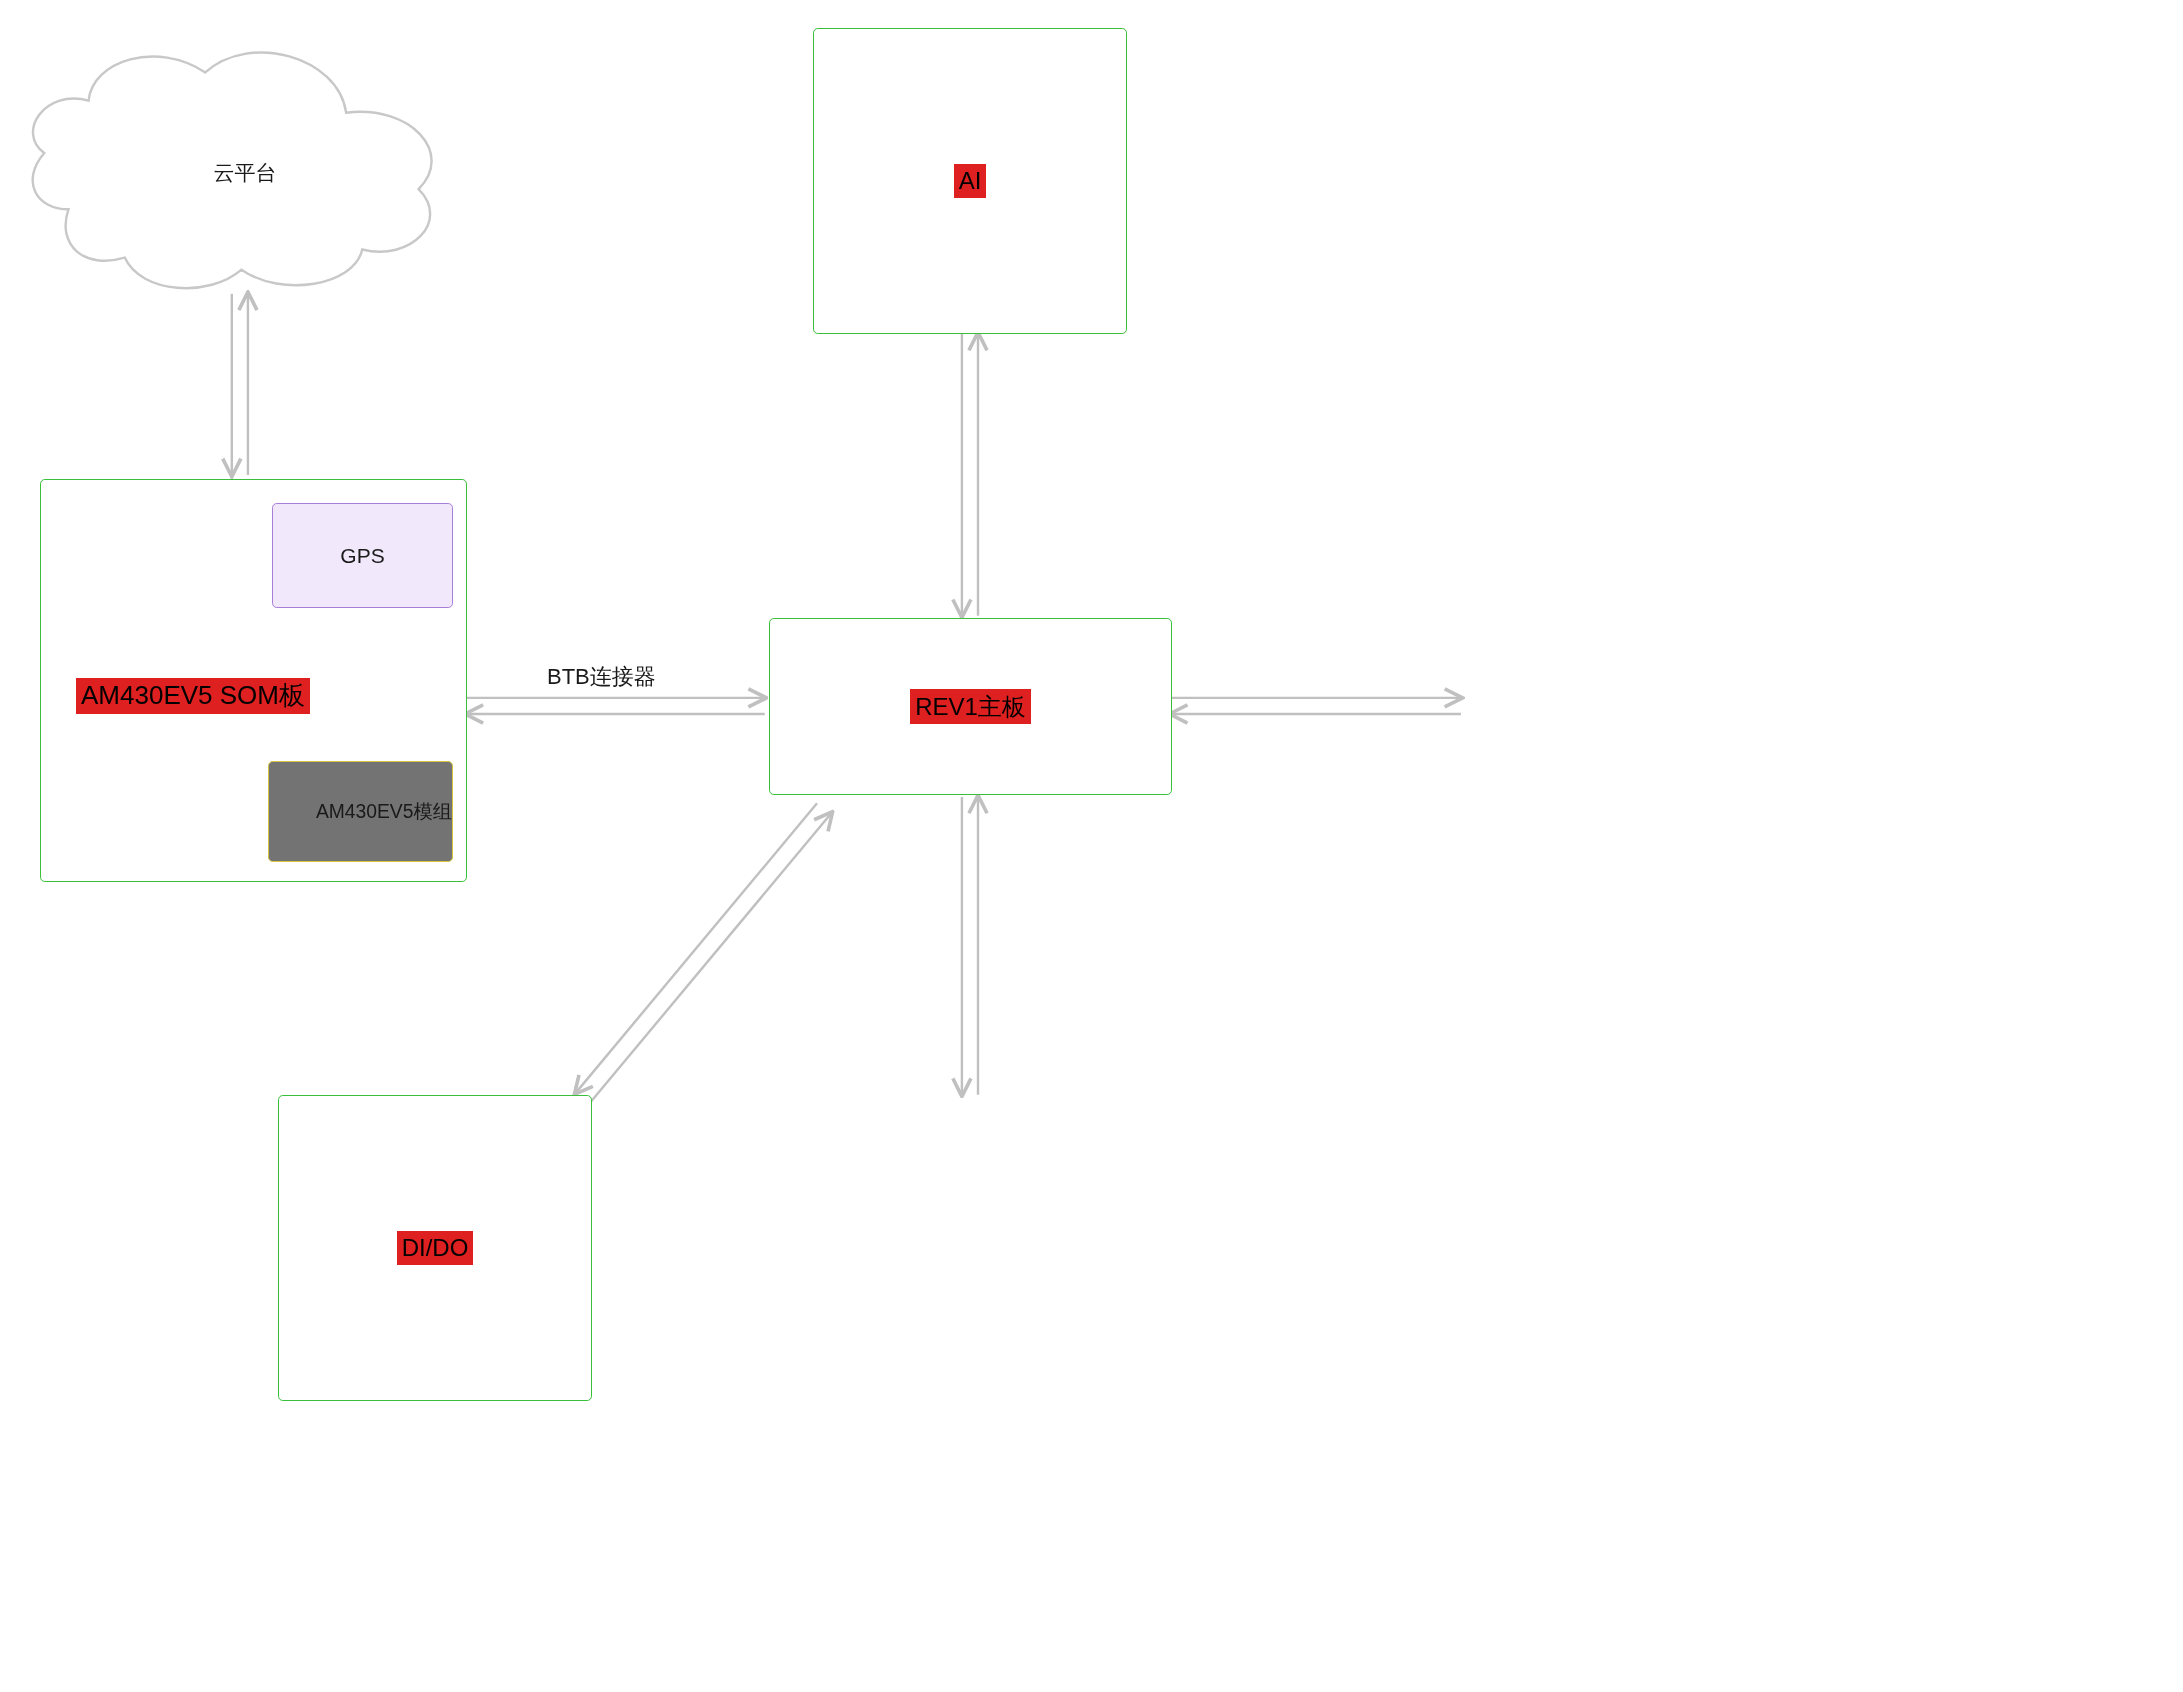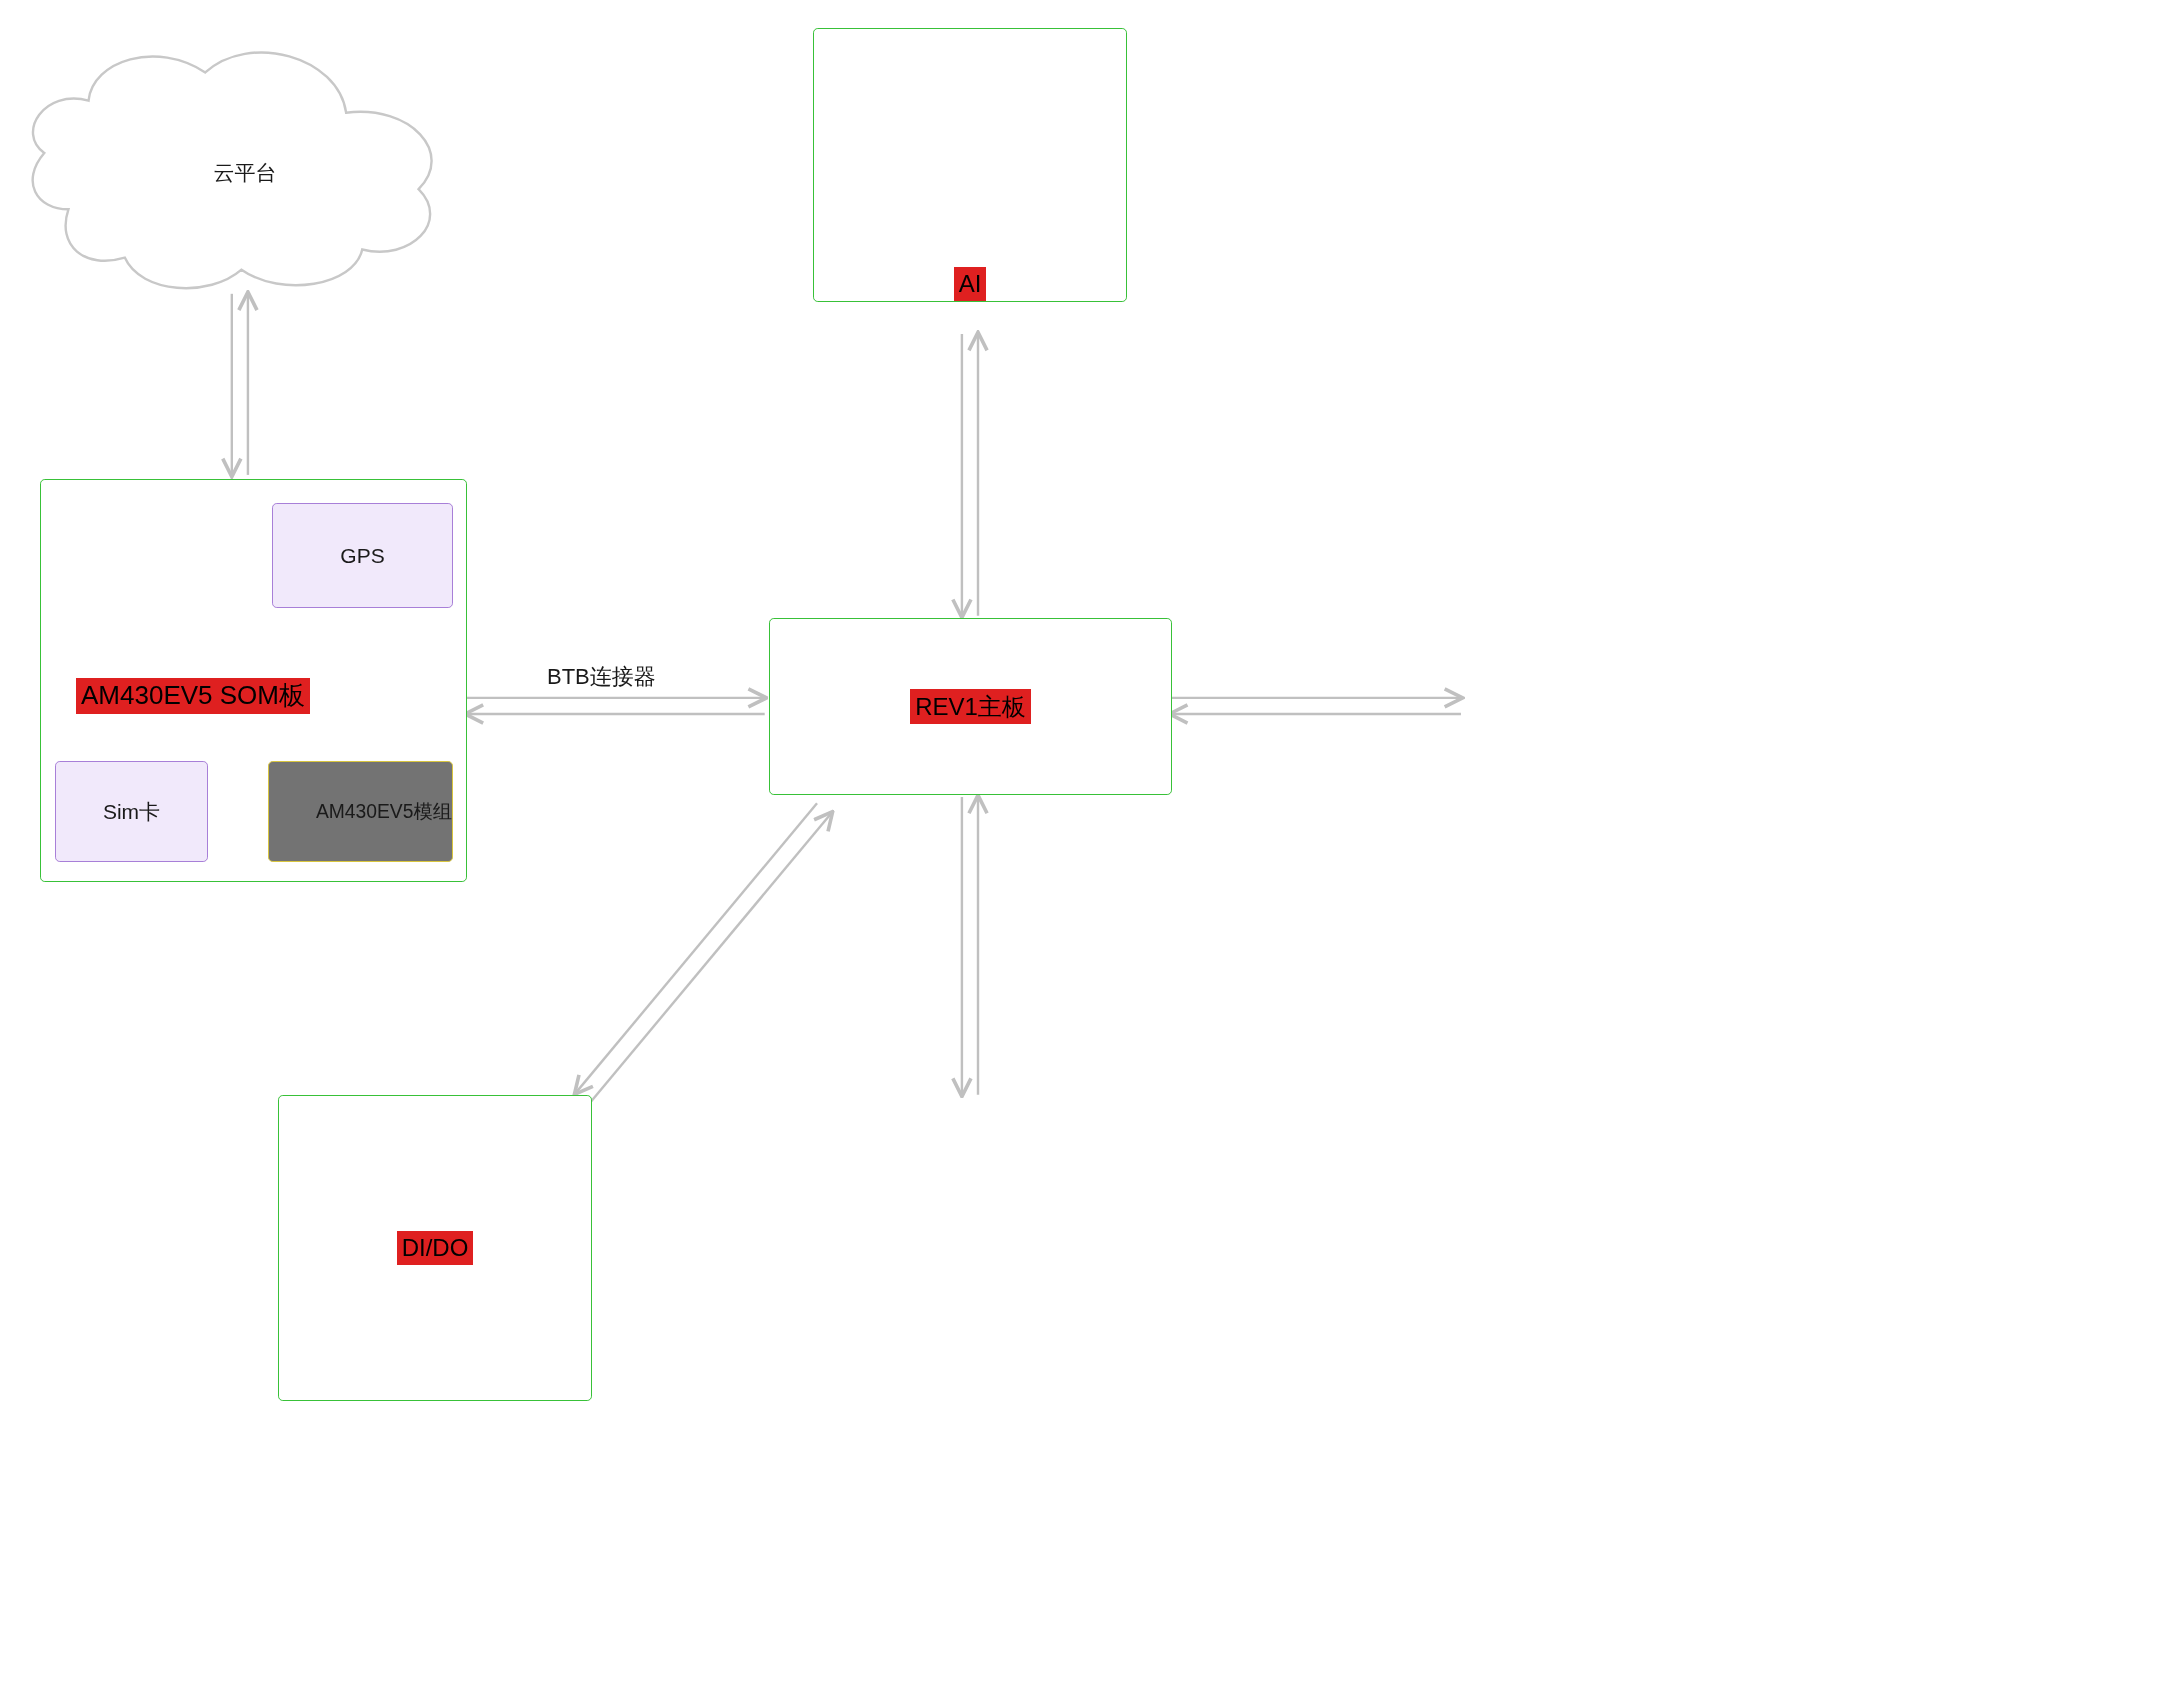--- a/index.html
+++ b/index.html
@@ -132,29 +132,26 @@
   </div>
 
   <div class="node" style="left:68px; top:676px; width:250px; height:40px;">
     <span class="red-label" style="font-size:26px;">AM430EV5 SOM板</span>
   </div>
 
   <div class="node purple-box" style="left:272px; top:503px; width:181px; height:105px;">
     <span class="plain-label">GPS</span>
   </div>
 
-  <div class="node purple-box" style="left:55px; top:761px; width:153px; height:101px;">
-    <span class="plain-label">Sim卡</span>
-  </div>
 
   <div class="node yellow-box" style="left:268px; top:761px; width:185px; height:101px;">
     <span class="plain-label" style="font-size:19.3px;">AM430EV5模组</span>
   </div>
 
-  <div class="node green-box" style="left:813px; top:28px; width:314px; height:274px;align-items:flex-end;">
+  <div class="node green-box" style="left:813px; top:28px; width:314px; height:306px;">
     <span class="red-label">AI</span>
   </div>
 
   <div class="node green-box" style="left:769px; top:618px; width:403px; height:177px;">
     <span class="red-label">REV1主板</span>
   </div>
 
 
   <div class="node green-box" style="left:278px; top:1095px; width:314px; height:306px;">
     <span class="red-label">DI/DO</span>

